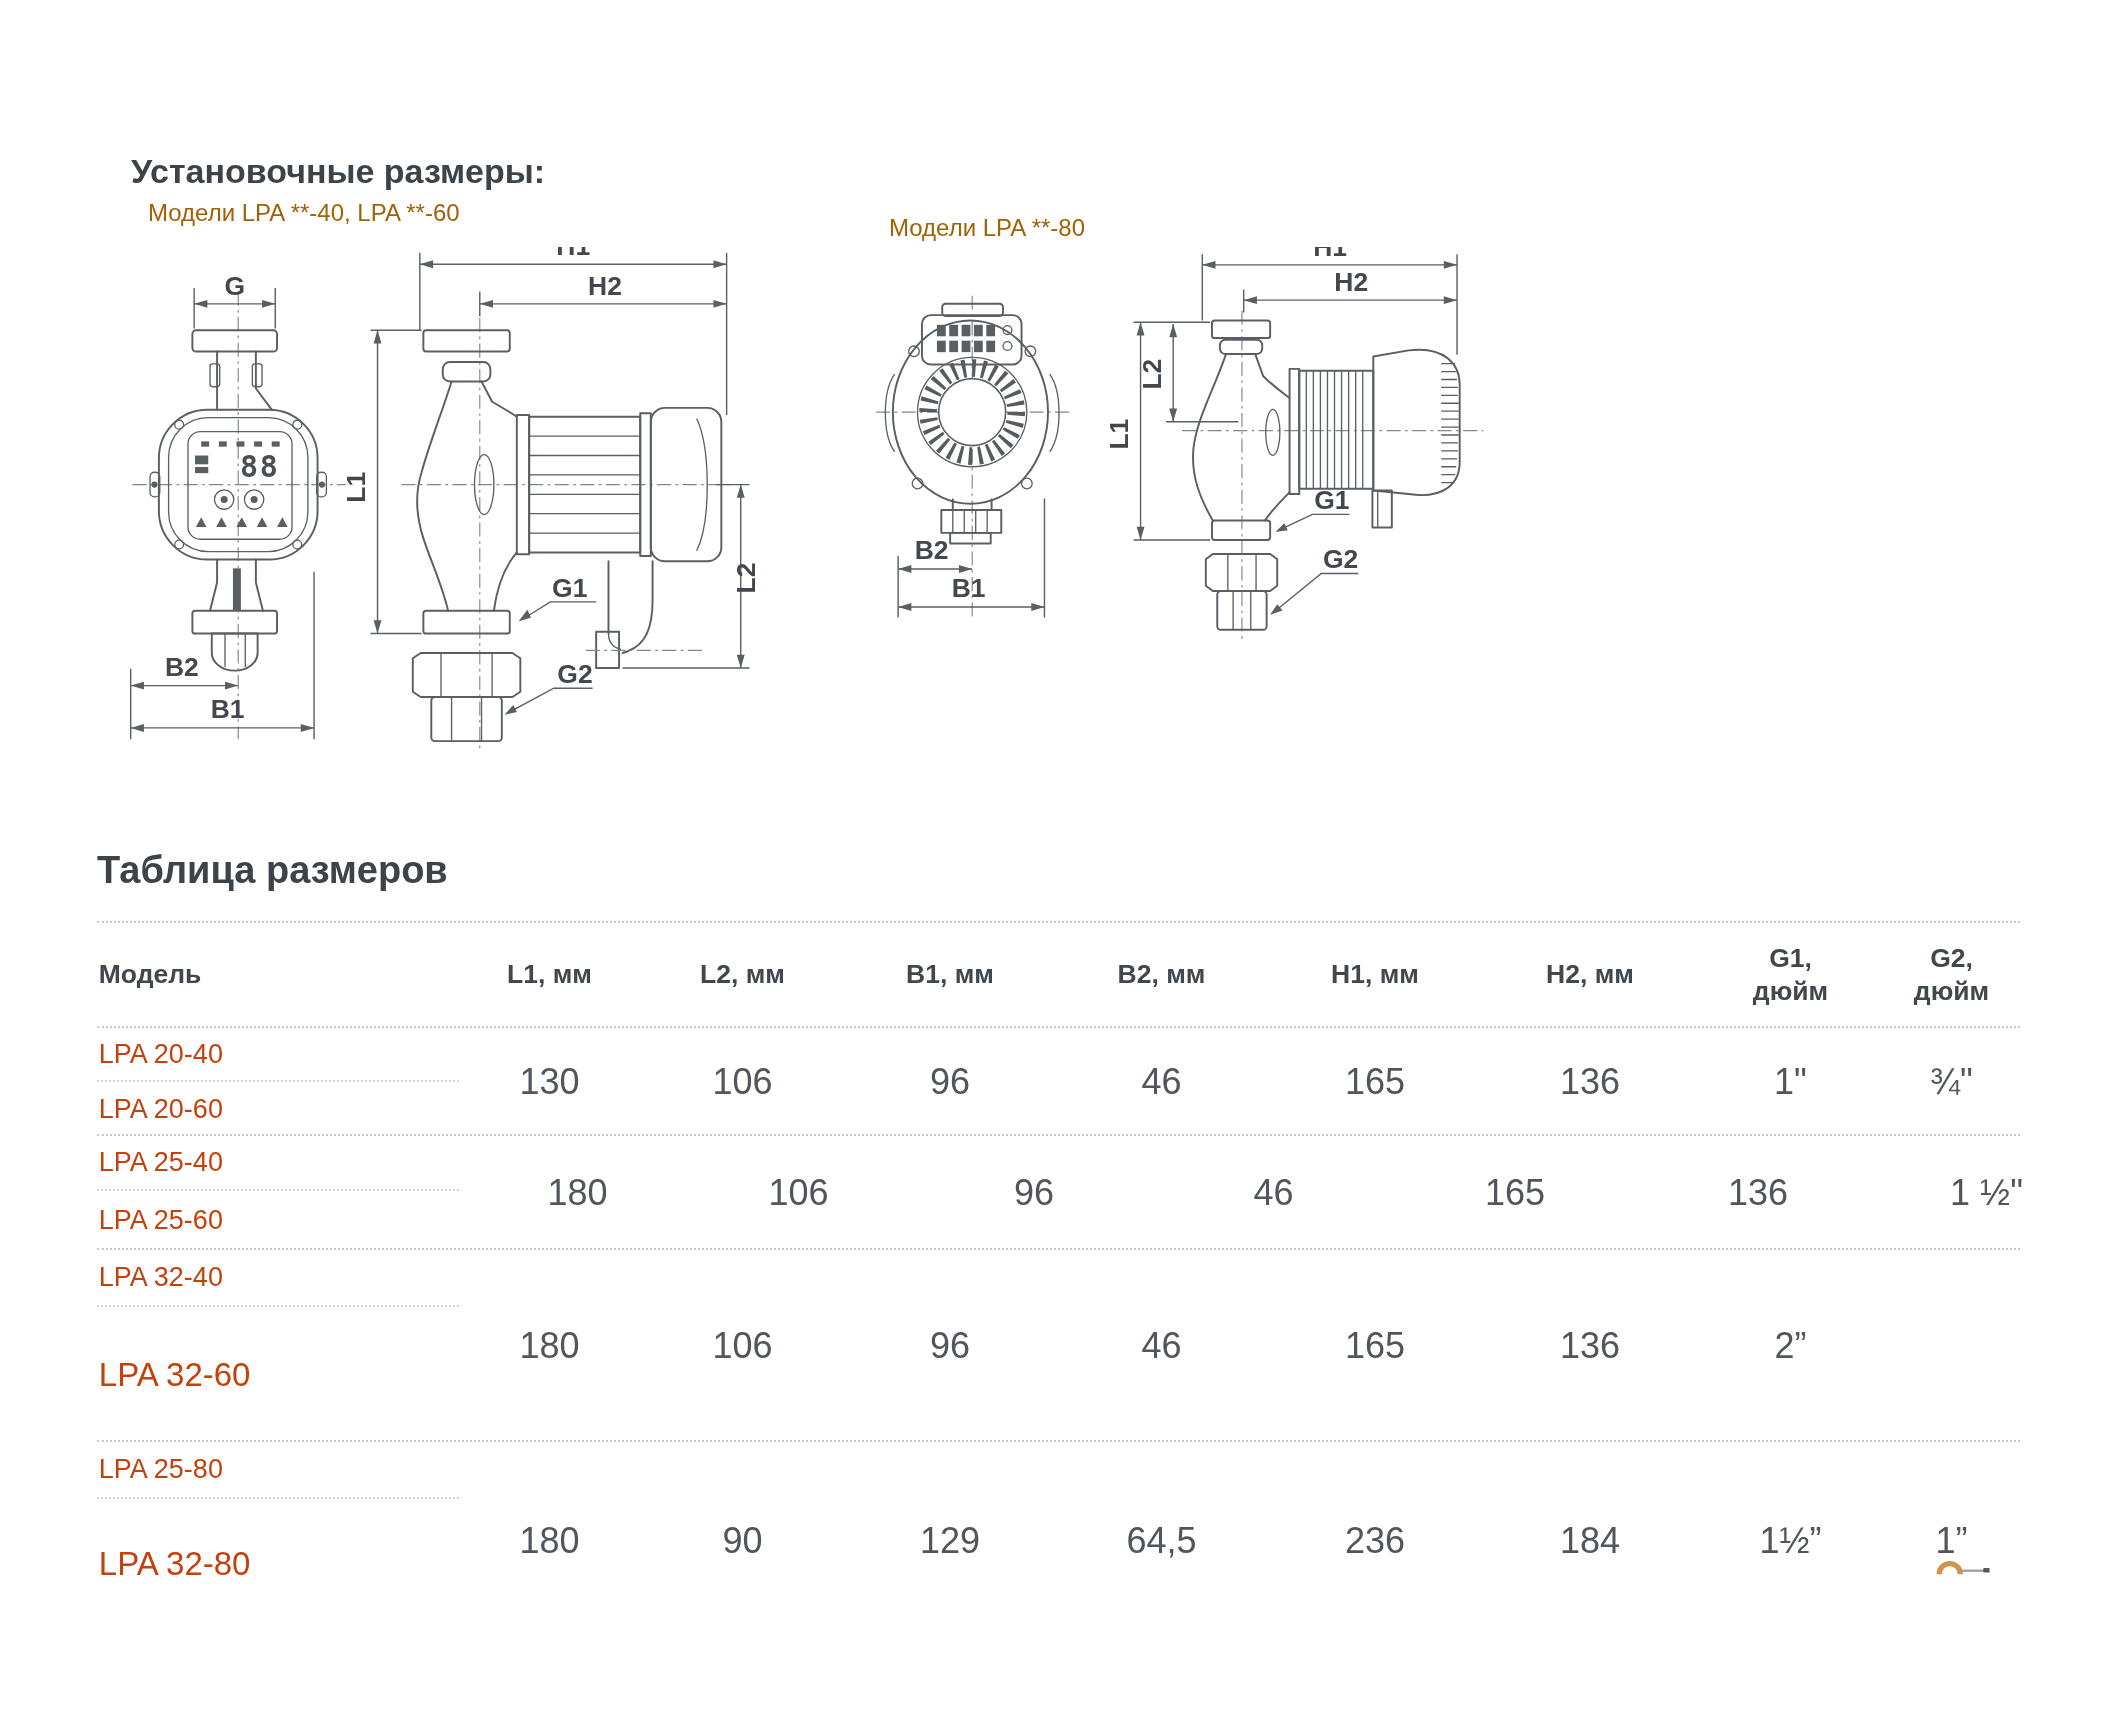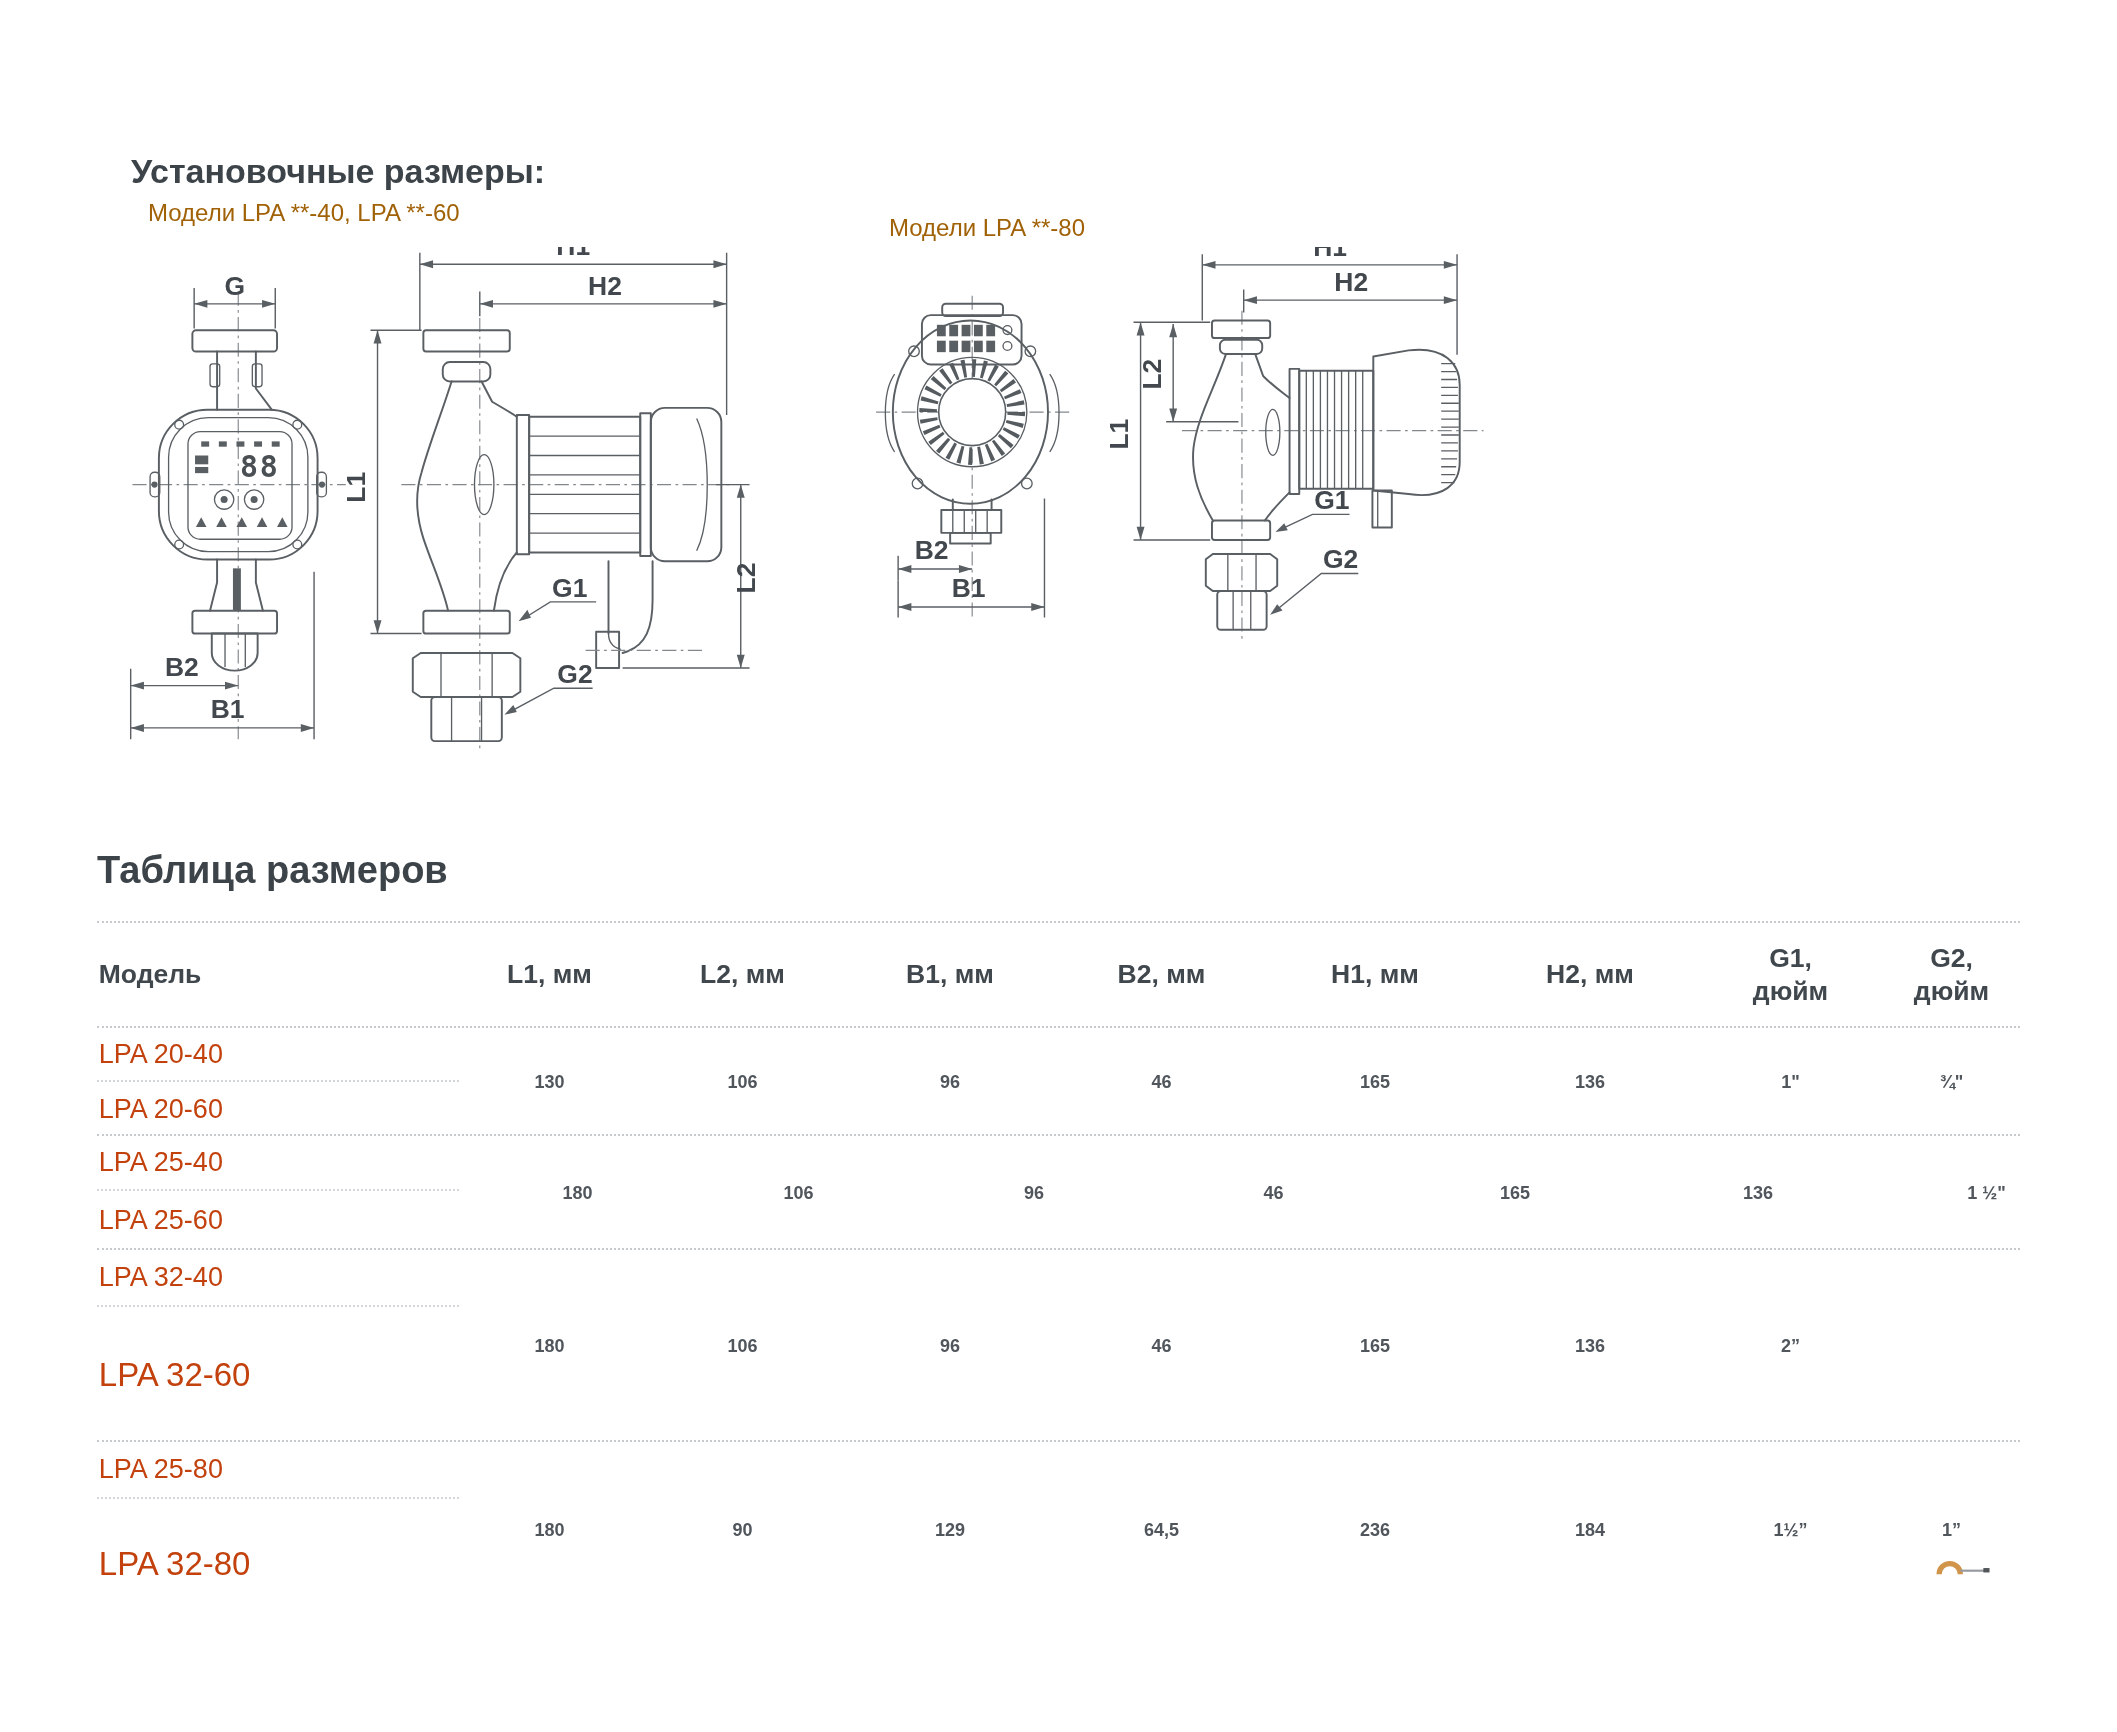--- a/index.html
+++ b/index.html
@@ -28,21 +28,21 @@
   .mcell{display:flex;align-items:center;font-size:27px;color:#c2410c;padding-left:1.8px;}
   .tg1 .m1{height:52px;border-bottom:2.6px dotted #d3d6d8;}
   .tg1 .m2{height:54px;}
   .tg2 .m1{height:53px;border-bottom:2.6px dotted #d3d6d8;}
   .tg2 .m2{height:59px;}
   .tg3 .m1{height:55px;border-bottom:2.6px dotted #d3d6d8;}
   .tg3 .m2{height:135px;}
   .tg4 .m1{height:55px;border-bottom:2.6px dotted #d3d6d8;}
   .tg4 .m2{height:210px;align-items:flex-start;padding-top:46px;}
   .mbig{font-size:33px;}
-  .vcell{display:flex;align-items:center;justify-content:center;font-size:18px;color:#50565c;font-weight:bold;}
+  .vcell{display:flex;align-items:center;justify-content:center;font-size:36px;color:#50565c;}
   .tg4 .vcell{align-items:flex-start;padding-top:78px;}
 
   
   svg{position:absolute;}
   .ln{stroke:#5a5f64;stroke-width:2.2;fill:none;stroke-linecap:round;stroke-linejoin:round;}
   .lnt{stroke:#5a5f64;stroke-width:1.5;fill:none;}
   .dim{stroke:#5a5f64;stroke-width:1.6;fill:none;}
   .cl{stroke:#82878c;stroke-width:1.3;fill:none;stroke-dasharray:16 5 3 5;}
   .ah{fill:#5a5f64;stroke:none;}
   .fillc{fill:#5a5f64;stroke:none;}

